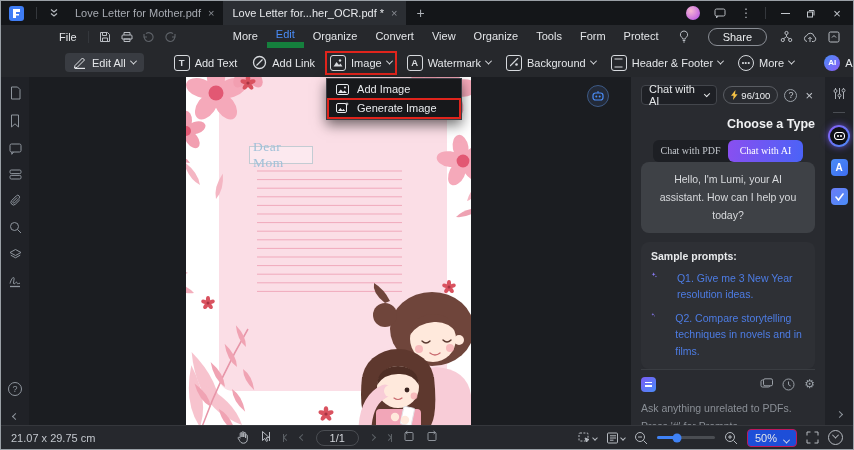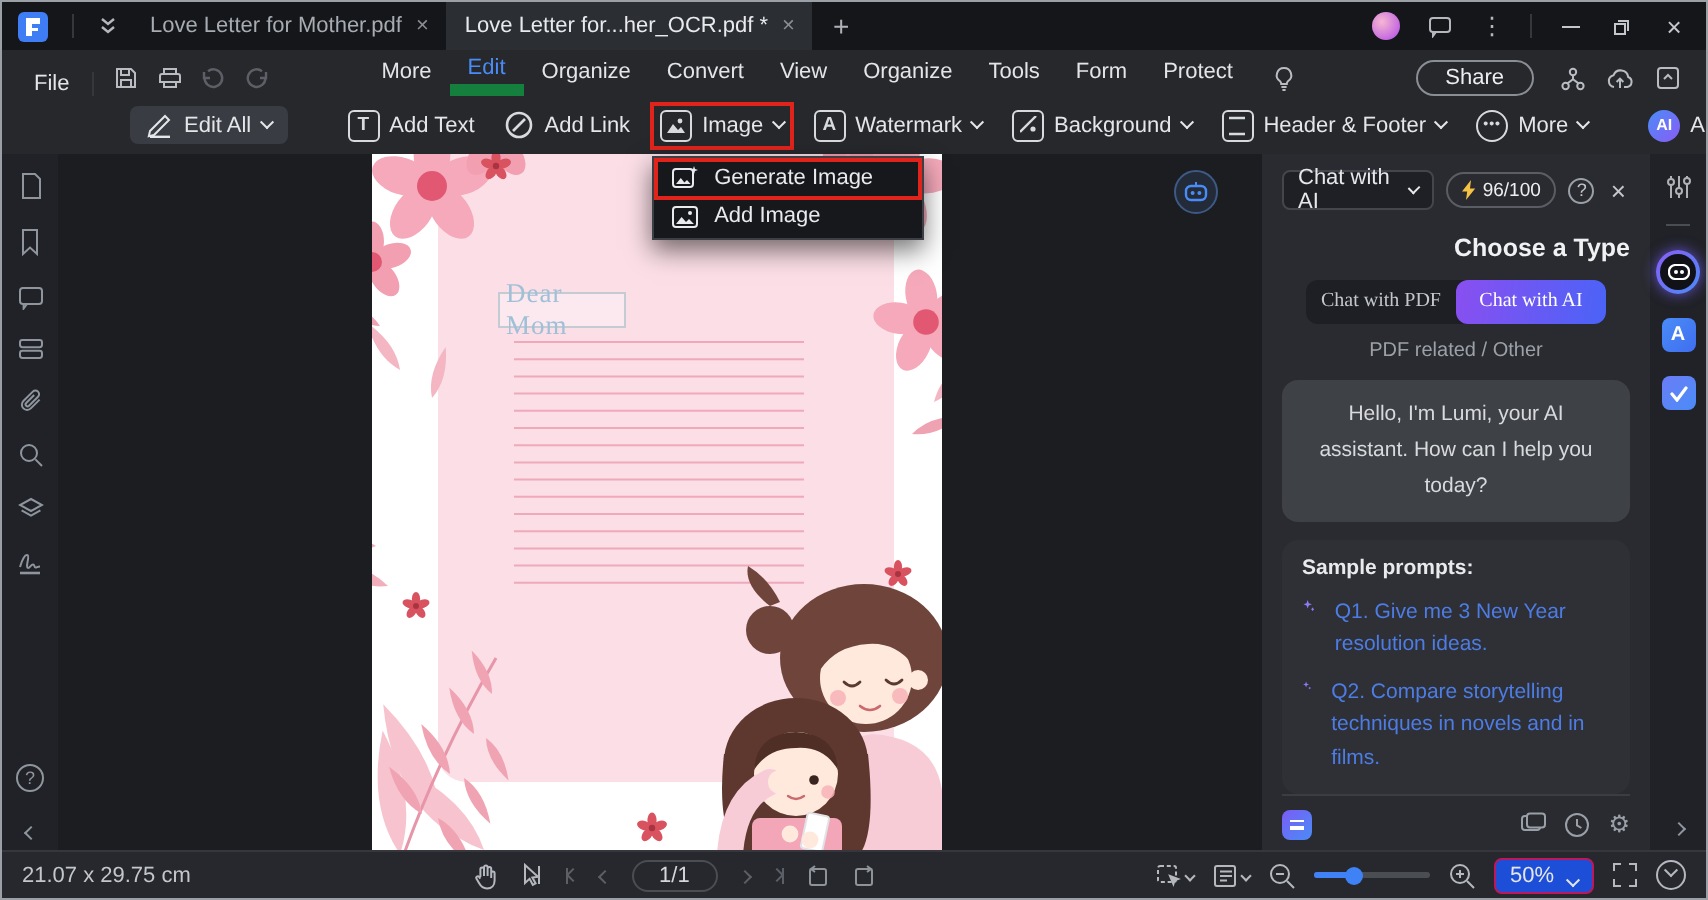--- a/index.html
+++ b/index.html
@@ -21,21 +21,21 @@
   .tb-right { margin-left:auto; display:flex; align-items:center; gap:2px; padding-right:4px; }
   .avatar { width:14px; height:14px; border-radius:50%;
             background:radial-gradient(circle at 35% 35%, #f7b7d2, #c66ae0 70%, #8a5cf6); margin-right:6px; }
   .tb-ic { width:24px; height:22px; display:flex; align-items:center; justify-content:center; color:#b4b8be; }
   .win-min { width:9px; height:1px; background:#c3c7cd; }
   .kebab { font-size:12px; letter-spacing:0; }
   .win-x { font-size:13px; color:#c3c7cd; }
 
   
   .chrome { position:absolute; top:24px; left:0; right:0; height:52px; background:#26282c; }
-  .menurow { display:flex; align-items:flex-end; height:23px; padding:0 8px 0 10px; }
+  .menurow { display:flex; align-items:center; height:23px; padding:0 8px 0 10px;margin-left:42px; }
   .menurow .file { color:#e3e5e8; padding:0 6px; }
   .mico { width:22px; height:18px; display:flex; align-items:center; justify-content:center; color:#b9bdc3; }
   .mico.dim { color:#5c6066; }
   .menu-items { display:flex; align-items:center; margin-left:42px; }
   .menu-item { padding:3px 9px 4px; color:#e3e5e8; height:23px; display:flex; align-items:center; }
   .menu-item.active { color:#4a8cf7; border-bottom:6px solid #15803d; padding-bottom:2px; }
   .lamp { margin-left:6px; }
   .share-btn { margin-left:auto; border:1px solid #8a8e95; border-radius:11px; color:#eceef0;
                padding:2px 14px; display:flex; align-items:center; }
   .mb-right { display:flex; align-items:center; gap:2px; margin-left:8px; }
@@ -107,35 +107,35 @@
   .choose-title { text-align:right; font-size:12.5px; font-weight:bold; color:#f0f1f3; margin:12px 0 9px; }
   .toggle { display:flex; margin:0 12px; background:#1d1f24; border-radius:6px;font-family:Liberation Serif, serif; }
   .tg-btn { flex:1; text-align:center; font-size:10px; color:#c3c7cd; padding:4px 2px; line-height:1.35;
             border-radius:6px; }
   .tg-btn.sel { background:linear-gradient(100deg,#8a4ff0,#4a63f7); color:#fff; }
   .type-caption { text-align:center; color:#9ca1a8; font-size:10px; margin:8px 0 9px; }
   .msg-card { background:#3e4146; border-radius:8px; padding:8px 10px; color:#d8dadd;
               font-size:10.5px; line-height:1.75;text-align:center; }
   .prompts-card { background:#2e3035; border-radius:8px; padding:8px 10px 10px; margin-top:9px; }
   .prompts-title { font-weight:bold; color:#e8eaec; font-size:10.5px; }
-  .prompt-row { display:flex; gap:10px; margin-top:8px; }
+  .prompt-row { display:flex; gap:20px; margin-top:8px; }
   .prompt-row .txt { color:#4d7ce4; font-size:10.5px; line-height:1.55; }
   .ap-input { margin-top:auto; border-top:1px solid #3a3d42; padding-top:7px; }
   .ap-irow1 { display:flex; align-items:center; }
   .note-ic { width:15px; height:15px; border-radius:4px; background:linear-gradient(135deg,#7a5cf5,#4a8cf7);
              display:flex; flex-direction:column; justify-content:center; gap:2px; align-items:center; }
   .note-ic i { display:block; width:7px; height:1.3px; background:#fff; }
   .ap-irow1 .right { margin-left:auto; display:flex; align-items:center; gap:9px; color:#9aa0a7; }
   .placeholder { color:#8a8f96; font-size:10.5px; line-height:1.7; margin:8px 0 0; }
 
   
   .status { position:absolute; left:0; right:0; bottom:0; height:24px; background:#26282d;
             border-top:1px solid #35373c; display:flex; align-items:center; padding:0 10px; color:#b5b9bf;gap:47px; }
   .st-left { color:#c3c7cd; }
-  .st-center { display:flex; align-items:center; gap:11px; margin:0 auto; }
+  .st-center { display:flex; gap:11px; margin:0 auto; }
   .st-right { display:flex; align-items:center; gap:9px; }
   .dim { color:#5c6066; }
   .page-pill { border:1px solid #4a4d52; border-radius:9px; padding:1px 13px; color:#d3d6da; }
   .navfirst { display:flex; align-items:center; }
   .navfirst .bar { width:1px; height:8px; background:currentColor; }
   .zoom-pill { background:#1d4ed8; border:1px solid #be185d; border-radius:4px; padding:2px 7px;
                display:flex; align-items:flex-end; gap:7px; color:#e3e5e8; }
   .slider { position:relative; width:58px; height:3px; background:#4a4d52; border-radius:2px; }
   .slider .fill { position:absolute; left:0; top:0; bottom:0; width:35%; background:#3f82f6; border-radius:2px; }
   .slider .thumb { position:absolute; left:35%; top:50%; width:9px; height:9px; border-radius:50%;
@@ -292,35 +292,35 @@
                 <path d="M0.5 8.5L3.5 4l2.5 3 1.5-1.5 2 3z" fill="#d7dade"></path>
               </svg>
           </span>
           <span>Image</span>
           <span class="chev"></span>
         </span>
         <span class="red-frame"></span>
 
         <div class="dropdown">
           <div class="dd-item">
+            <svg width="13" height="11" viewBox="0 0 13 11">
+                <rect x="0.5" y="0.5" width="12" height="10" rx="1.5" fill="none" stroke="#e8eaed"></rect>
+                <circle cx="9" cy="3.5" r="1" fill="#e8eaed"></circle>
+                <path d="M2 9l2.8-3.5L7 8l1.5-1.5L11 9z" fill="#e8eaed"></path>
+              </svg>
+            <span>Add Image</span>
+          </div>
+          <div class="dd-item">
             <svg width="13" height="12" viewBox="0 0 13 12">
                 <rect x="0.5" y="1.5" width="10" height="9" rx="1.5" fill="none" stroke="#e8eaed"></rect>
                 <path d="M2 9l2.4-3 1.8 2.2L7.5 7l1.8 2z" fill="#e8eaed"></path>
                 <path d="M11 0l.5 1.5L13 2l-1.5.5L11 4l-.5-1.5L9 2l1.5-.5z" fill="#e8eaed"></path>
               </svg>
             <span>Generate Image</span>
             <span class="red-frame2"></span>
-          </div>
-          <div class="dd-item">
-            <svg width="13" height="11" viewBox="0 0 13 11">
-                <rect x="0.5" y="0.5" width="12" height="10" rx="1.5" fill="none" stroke="#e8eaed"></rect>
-                <circle cx="9" cy="3.5" r="1" fill="#e8eaed"></circle>
-                <path d="M2 9l2.8-3.5L7 8l1.5-1.5L11 9z" fill="#e8eaed"></path>
-              </svg>
-            <span>Add Image</span>
           </div>
         </div>
       </span>
       <span class="tbtn">
         <span class="boxic">A</span>
         <span>Watermark</span>
         <span class="chev"></span>
       </span>
       <span class="tbtn">
         <span class="boxic">
@@ -552,21 +552,20 @@
       <span class="qmark">?</span>
       <span class="ap-x">×</span>
     </div>
 
     <div class="choose-title">Choose a Type</div>
 
     <div class="toggle">
       <div class="tg-btn">Chat with PDF</div>
       <div class="tg-btn sel">Chat with AI</div>
     </div>
-    <div class="type-caption">PDF related / Other</div>
 
     <div class="msg-card">Hello, I'm Lumi, your AI assistant. How can I help you today?</div>
 
     <div class="prompts-card">
       <div class="prompts-title">Sample prompts:</div>
       <div class="prompt-row">
         <svg width="9" height="9" viewBox="0 0 9 9">
             <path d="M4 1l.8 2.2L7 4l-2.2.8L4 7l-.8-2.2L1 4l2.2-.8z" fill="#8b7cf8"></path>
             <path d="M7.5 6.5v2M6.5 7.5h2" stroke="#8b7cf8" stroke-width=".8"></path>
           </svg>

